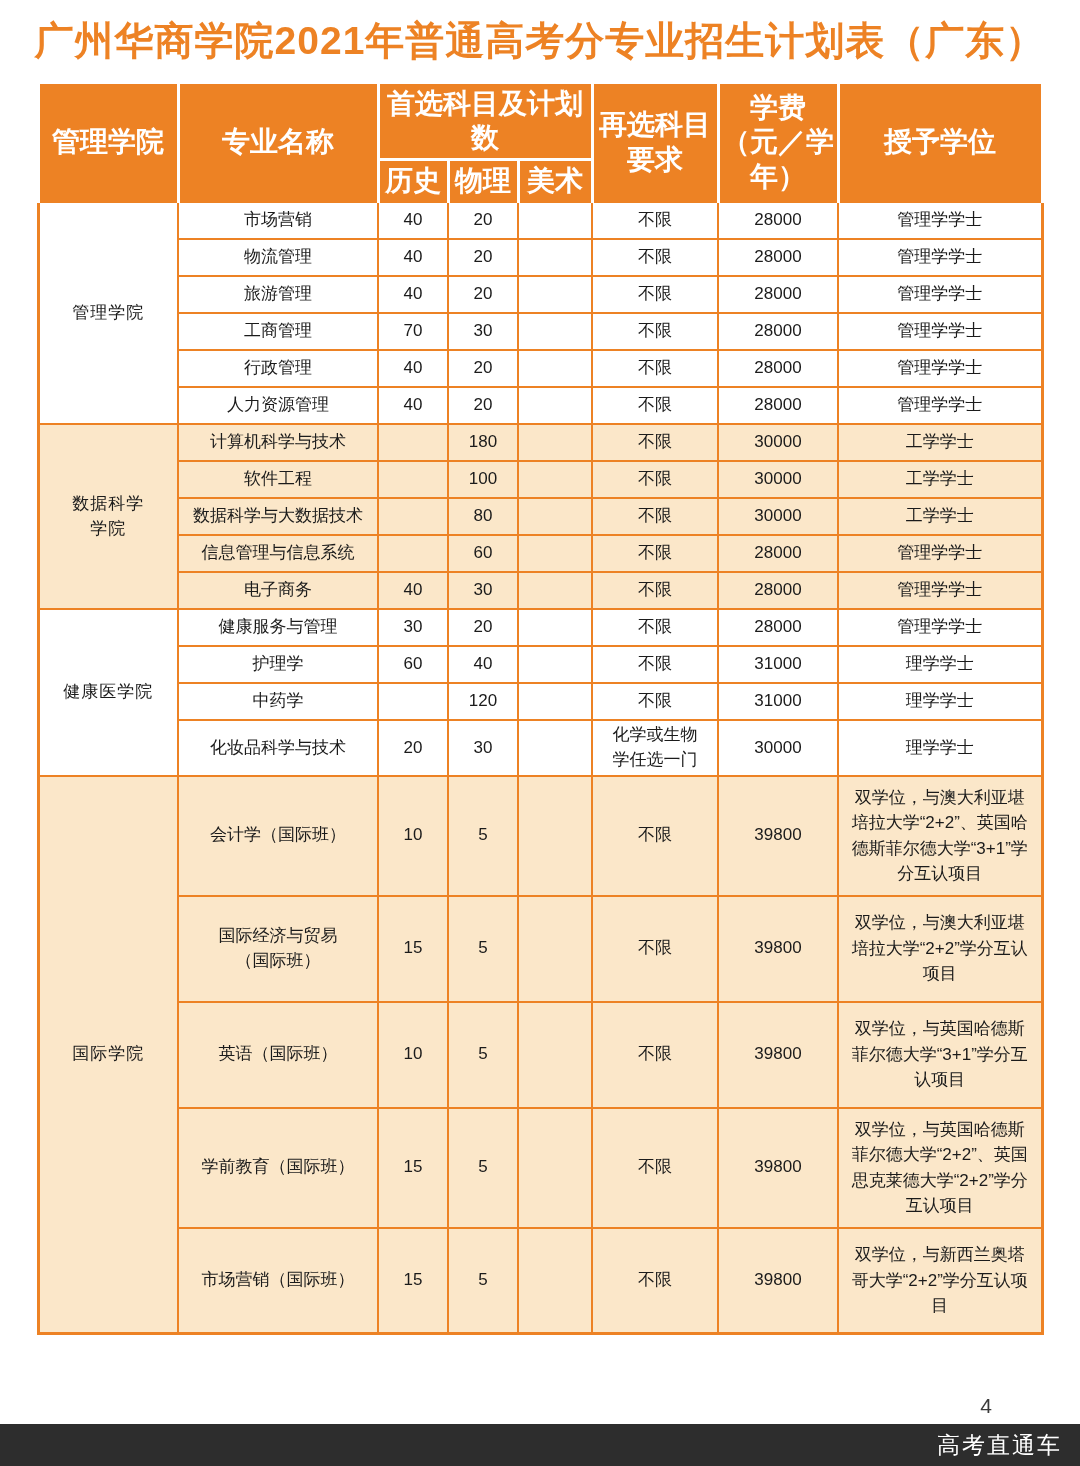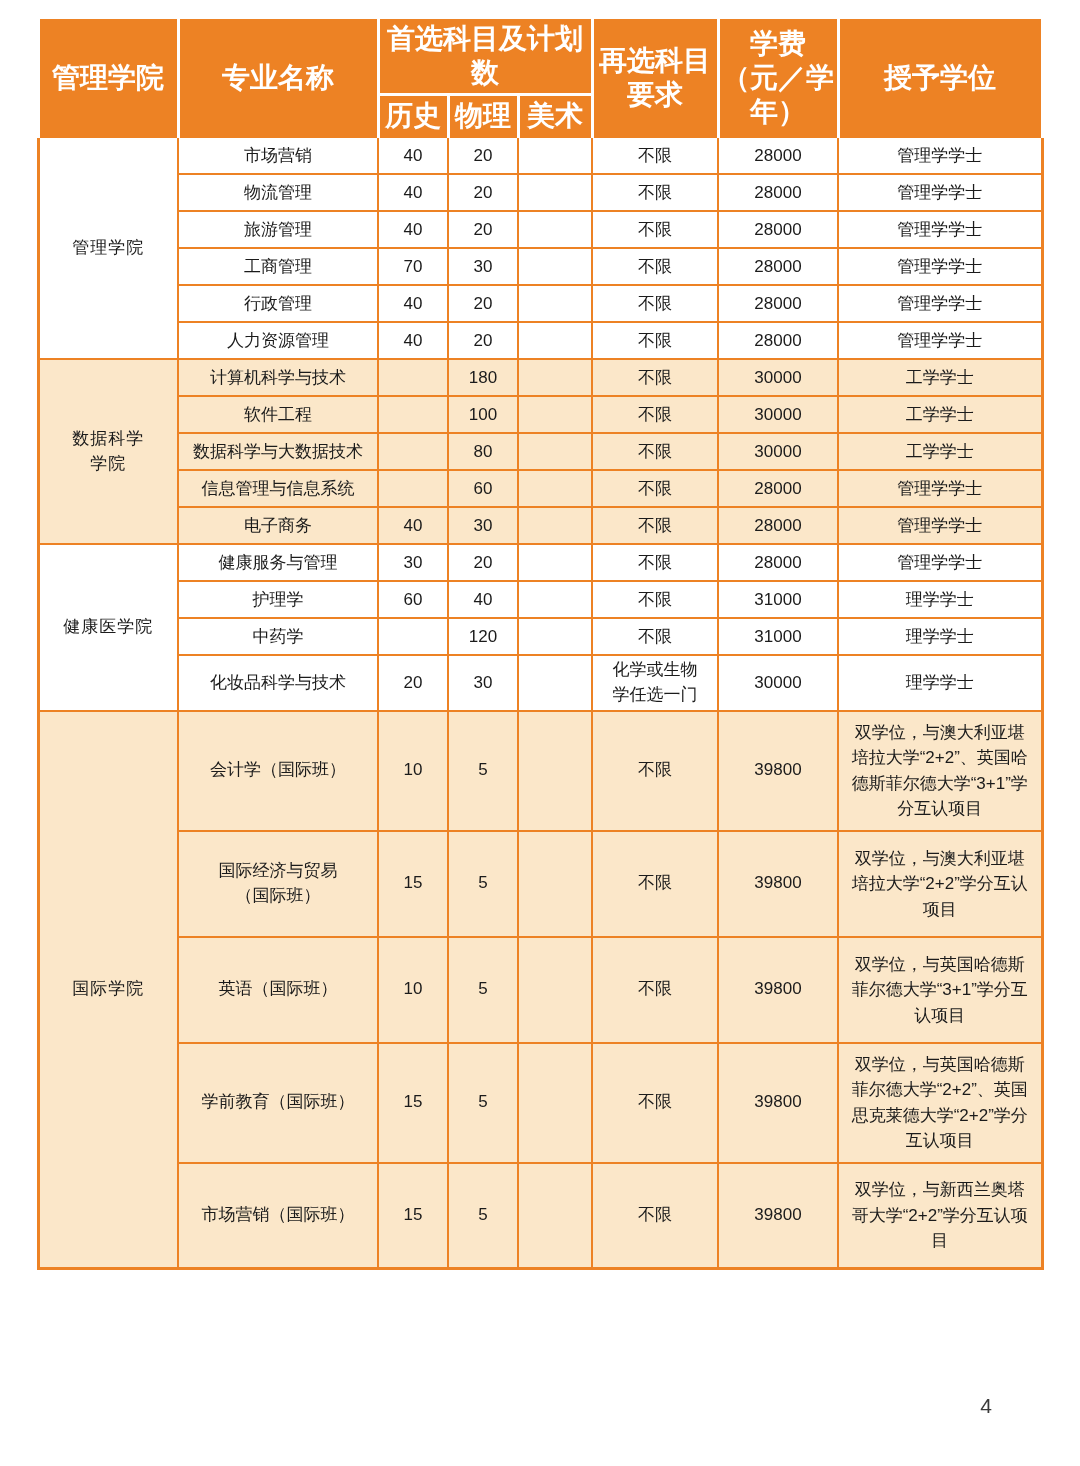--- a/index.html
+++ b/index.html
@@ -100,20 +100,21 @@
     color: #ffffff;
     font-size: 23px;
     letter-spacing: 2px;
   }
 </style>
 </head>
 <body>
 
 <div class="page">
 
+  <div class="title">广州华商学院2021年普通高考分专业招生计划表（广东）</div>
 
   <table class="plan">
     <colgroup>
       <col style="width:140px">
       <col style="width:200px">
       <col style="width:70px">
       <col style="width:70px">
       <col style="width:74px">
       <col style="width:126px">
       <col style="width:120px">
@@ -329,14 +330,17 @@
           <td class="num"></td>
           <td class="reselect">不限</td>
           <td class="tuition">39800</td>
           <td class="degree">双学位，与新西兰奥塔哥大学“2+2”学分互认项目</td>
         </tr>
       </tbody>
     </table>
 
   <div class="page-number">4</div>
 
+  <div class="footer-bar">
+    <span class="brand">高考直通车</span>
+  </div>
 
 </div>
 
 </body></html>

